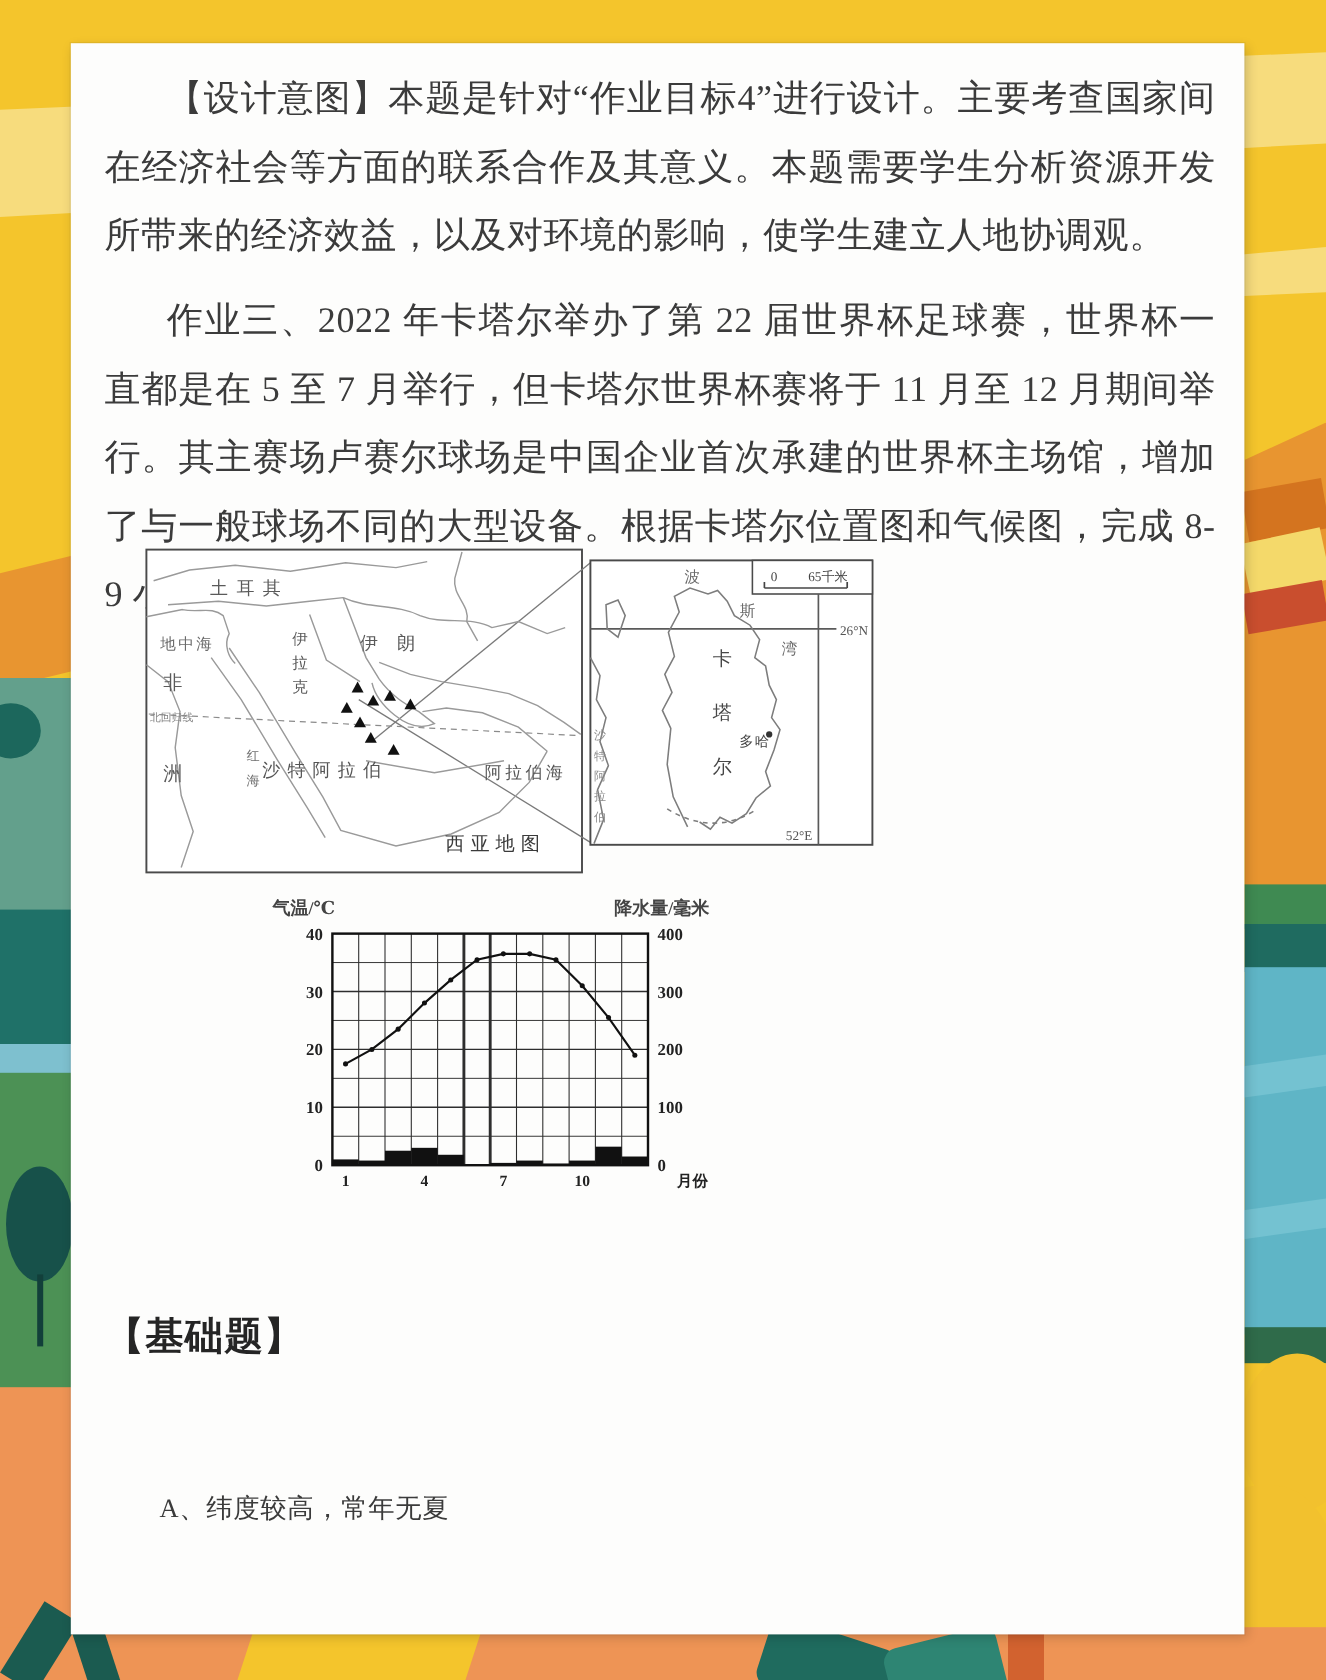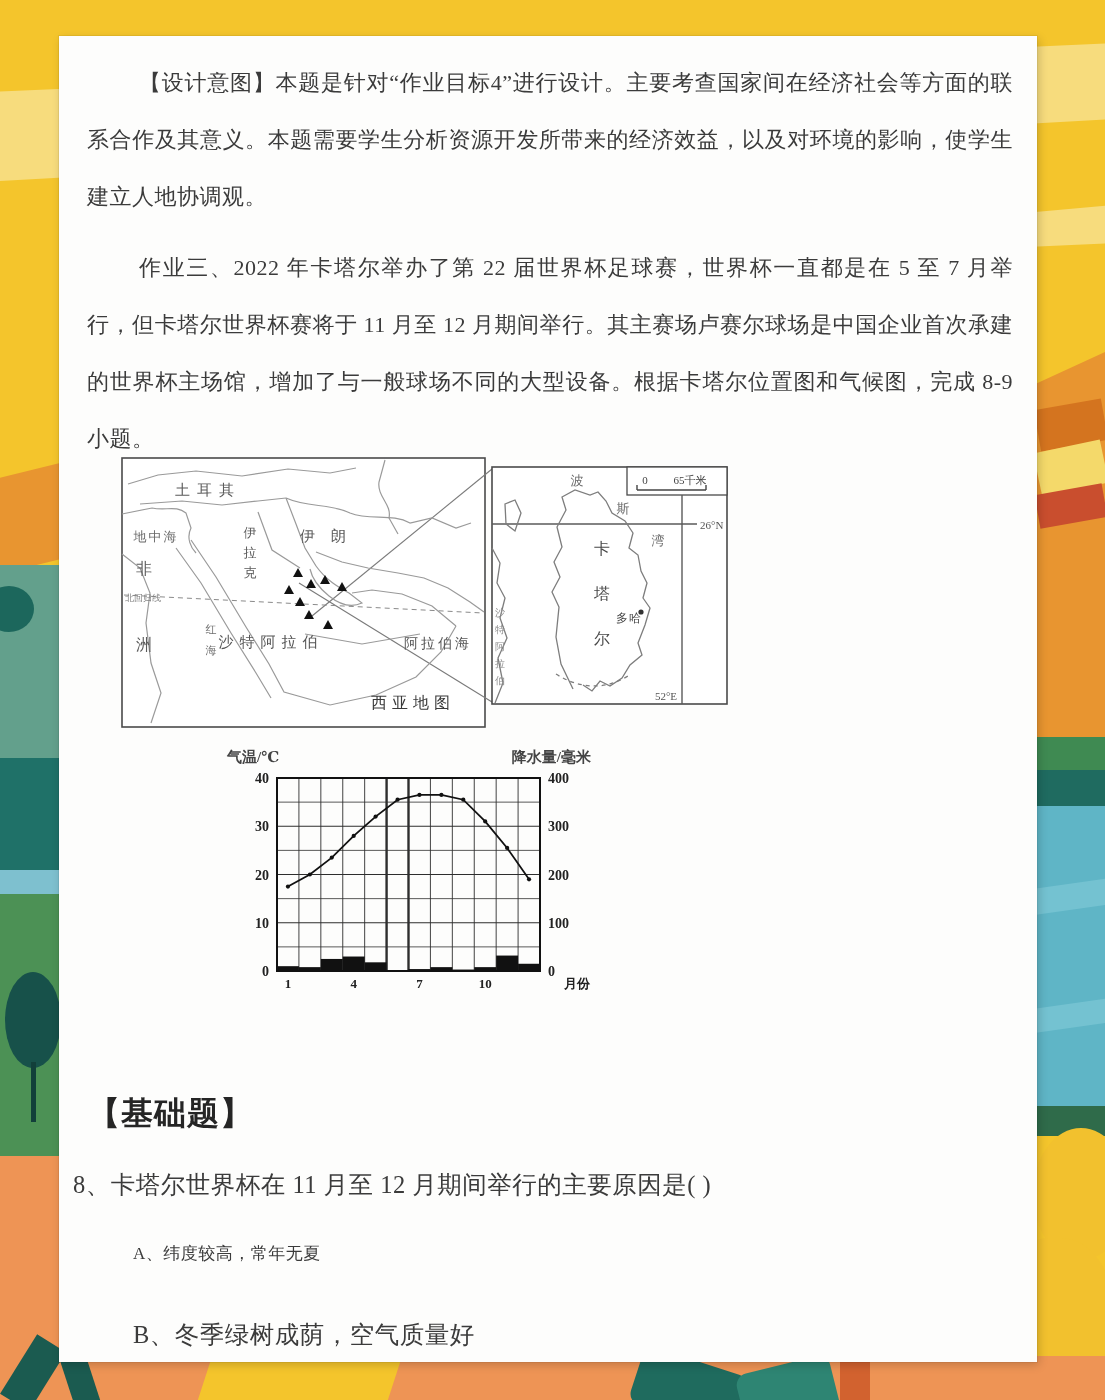--- a/index.html
+++ b/index.html
@@ -41,27 +41,27 @@
   .bot-base{left:0;top:1356px;width:1105px;height:44px;background:#EE9455;}
   .bot-yellow{left:205px;top:1356px;width:190px;height:44px;background:#F4C52C;transform:skewX(-18deg);}
   .bot-leaf1{left:16px;top:1338px;width:34px;height:70px;background:#1B5B50;transform:rotate(32deg);}
   .bot-leaf2{left:66px;top:1344px;width:26px;height:66px;background:#1B5B50;transform:rotate(-18deg);}
   .bot-leaf3{left:634px;top:1360px;width:110px;height:60px;background:#1F6B5E;transform:rotate(18deg);border-radius:12px;}
   .bot-leaf4{left:740px;top:1364px;width:96px;height:60px;background:#2E8573;transform:rotate(-14deg);border-radius:12px;}
   .bot-bar{left:840px;top:1358px;width:30px;height:42px;background:#D2622F;}
   
   .page{position:absolute;left:59px;top:36px;width:978px;height:1326px;background:#FDFDFC;z-index:2;
         box-shadow:0 0 0 1px rgba(0,0,0,.05),2px 3px 9px rgba(0,0,0,.18);}
-  .para{position:absolute;left:28px;width:926px;font-size:22px;line-height:57px;
+  .para{position:absolute;left:28px;width:926px;font-size:30px;line-height:57px;
         text-align:justify;color:#3b3b3b;letter-spacing:.5px;text-indent:52px;}
   .p1{top:18px;}
   .p2{top:203px;}
   .heading{position:absolute;left:29px;top:1056px;font-size:32px;font-weight:bold;color:#252525;letter-spacing:1px;}
   .q{position:absolute;left:14px;top:1132px;font-size:24.5px;color:#3b3b3b;letter-spacing:.5px;}
-  .optA{position:absolute;left:74px;top:1206px;font-size:17px;color:#3b3b3b;letter-spacing:.5px;text-align:right;}
+  .optA{position:absolute;left:74px;top:1206px;font-size:22px;color:#3b3b3b;letter-spacing:.5px;text-align:right;}
   .optB{position:absolute;left:74px;top:1282px;font-size:24.5px;color:#3b3b3b;letter-spacing:.5px;}
   .maps-wrap{position:absolute;left:61px;top:416px;width:625px;height:280px;}
   .chart-wrap{position:absolute;left:166px;top:710px;width:380px;height:258px;}
   svg text{font-family:"Liberation Serif","DejaVu Serif",serif;}
 </style>
 </head>
 <body>
 
 <div class="bg">
   <div class="abs band1"></div>
@@ -260,19 +260,17 @@
         <text x="194.45833333333334" y="242" font-size="13" fill="#222" text-anchor="middle" font-weight="bold">7</text>
         <text x="260.20833333333337" y="242" font-size="13" fill="#222" text-anchor="middle" font-weight="bold">10</text>
         <text x="339" y="242" font-size="13" fill="#222" text-anchor="start" font-weight="bold">月份</text>
         <text x="2" y="16" font-size="15" fill="#444" text-anchor="start" font-weight="bold">气温/℃</text>
         <text x="366" y="16" font-size="15" fill="#444" text-anchor="end" font-weight="bold">降水量/毫米</text>
       </svg>
   </div>
 
   <div class="heading">【基础题】</div>
 
-  <div class="q">8、卡塔尔世界杯在 11 月至 12 月期间举行的主要原因是( )</div>
 
   <div class="optA">A、纬度较高，常年无夏</div>
 
-  <div class="optB">B、冬季绿树成荫，空气质量好</div>
 
 </div>
 
 </body></html>

